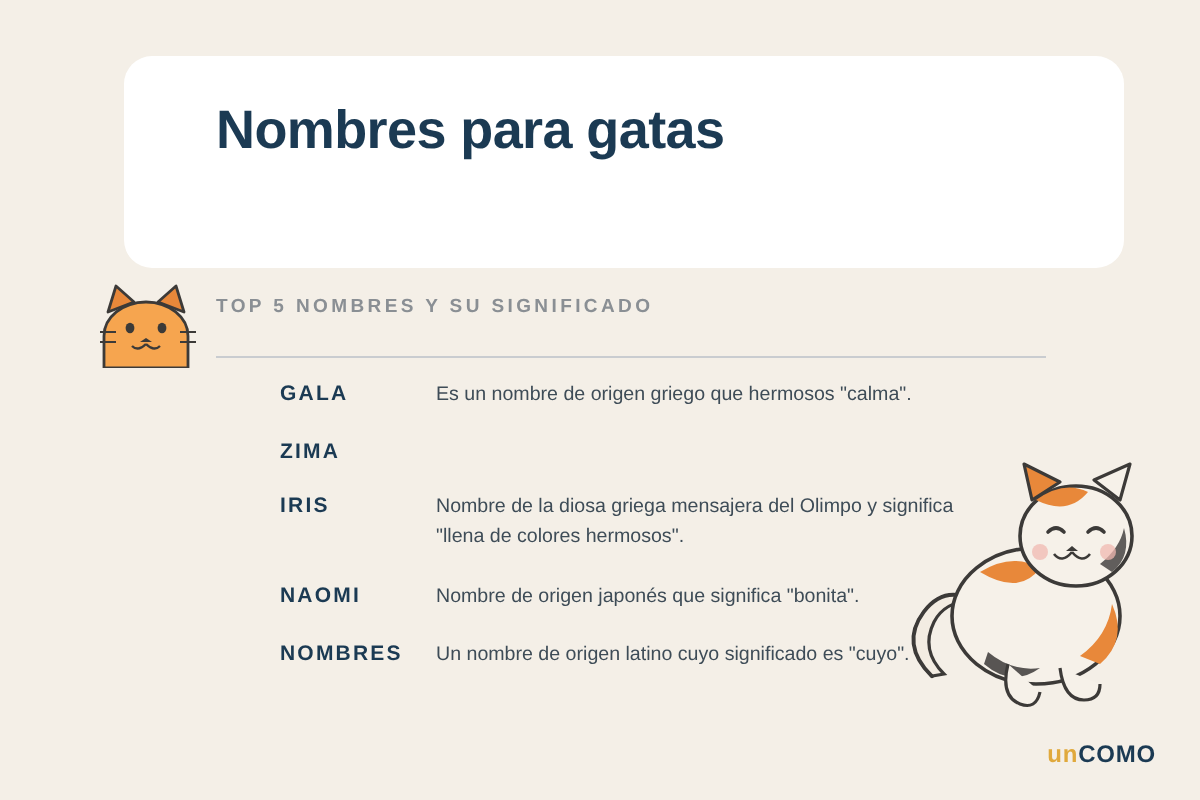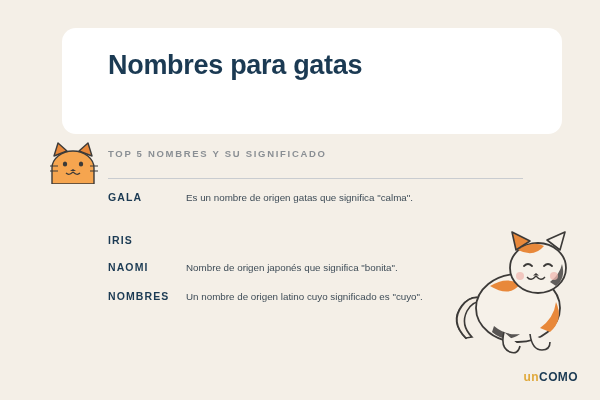--- a/index.html
+++ b/index.html
@@ -74,20 +74,21 @@
     margin-bottom: 14px;
   }
   .row .name {
     width: 78px;
     flex: 0 0 78px;
     font-size: 10.5px;
     font-weight: bold;
     letter-spacing: 1.1px;
     color: #1b3a53;
     padding-top: 1px;
+    margin-left: 32px;
   }
   .row .meaning {
     flex: 1;
     font-size: 9.8px;
     line-height: 1.55;
     color: #3e4c57;
     max-width: 270px;
   }
 
   
@@ -142,26 +143,28 @@
     <ellipse cx="33" cy="26" rx="2.2" ry="2.6" fill="#3c3a38"></ellipse>
     <path d="M25 31 l-3 2 h6 z" fill="#3c3a38"></path>
     <path d="M25 34 q-4 4 -7 1" stroke="#3c3a38" stroke-width="1.2" fill="none"></path>
     <path d="M25 34 q4 4 7 1" stroke="#3c3a38" stroke-width="1.2" fill="none"></path>
     <path d="M2 28 h8 M2 33 h8 M42 28 h8 M42 33 h8" stroke="#3c3a38" stroke-width="1" fill="none"></path>
   </svg>
 
   <div class="list">
     <div class="row">
       <div class="name">GALA</div>
-      <div class="meaning">Es un nombre de origen gatas que significa "calma".</div>
-    </div>
-    <div class="row">
+      <div class="meaning">Es un nombre de origen griego que hermosos "calma".</div>
+    </div>
+    <div class="row">
+      <div class="name">ZIMA</div>
     </div>
     <div class="row">
       <div class="name">IRIS</div>
+      <div class="meaning">Nombre de la diosa griega mensajera del Olimpo y significa "llena de colores hermosos".</div>
     </div>
     <div class="row">
       <div class="name">NAOMI</div>
       <div class="meaning">Nombre de origen japonés que significa "bonita".</div>
     </div>
     <div class="row">
       <div class="name">NOMBRES</div>
       <div class="meaning">Un nombre de origen latino cuyo significado es "cuyo".</div>
     </div>
   </div>

